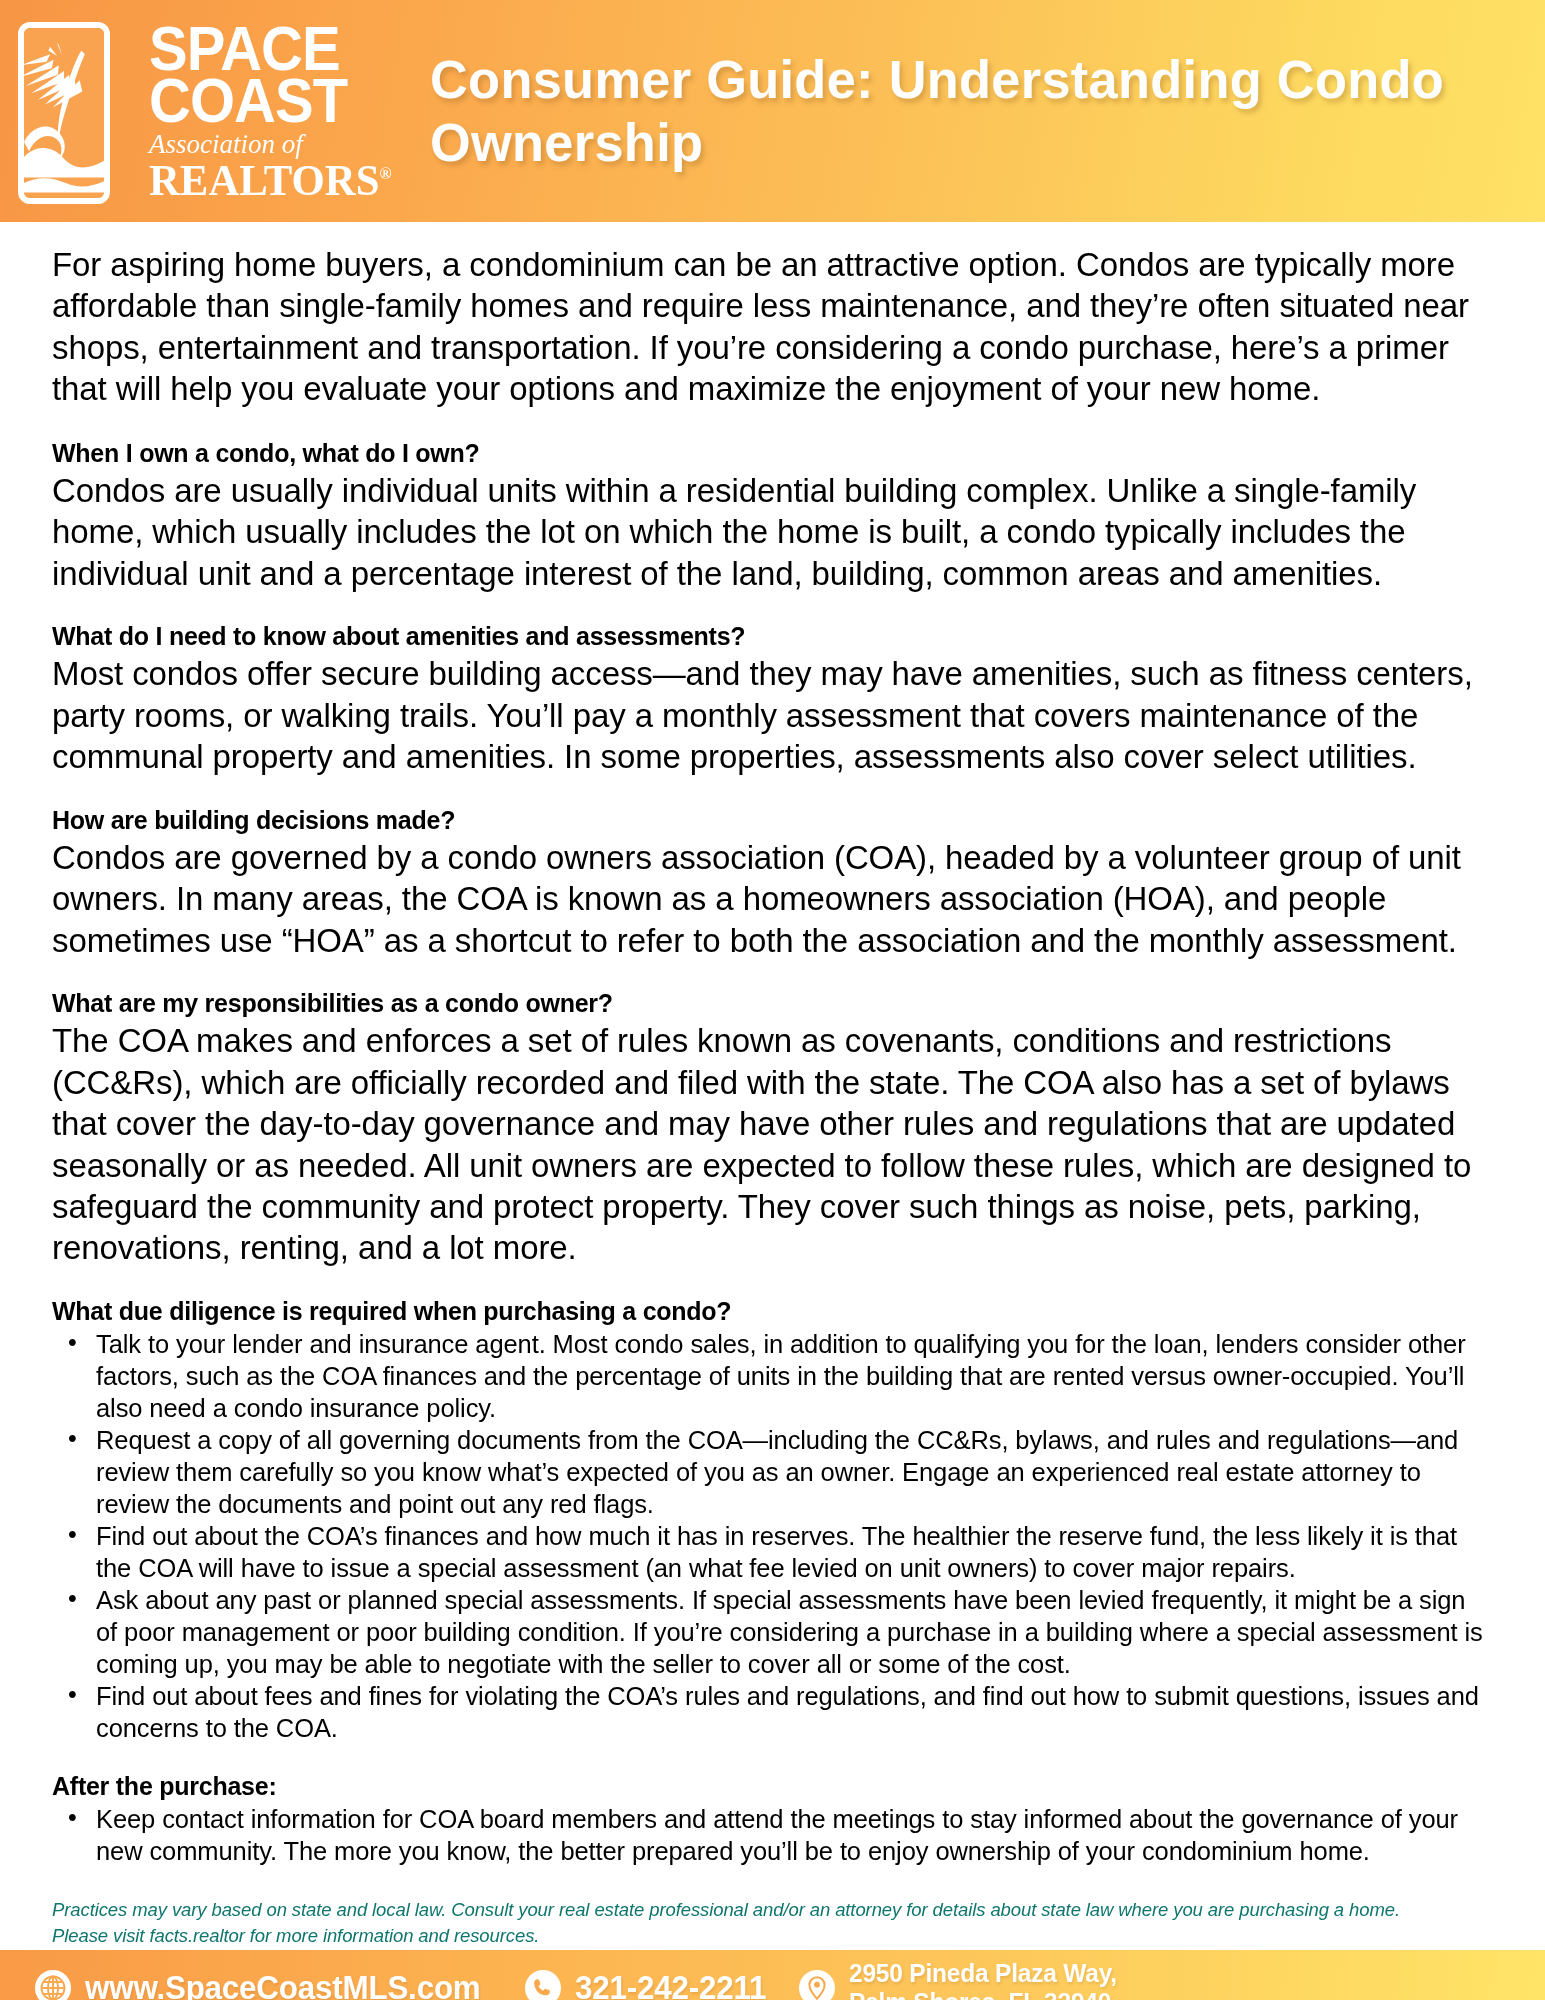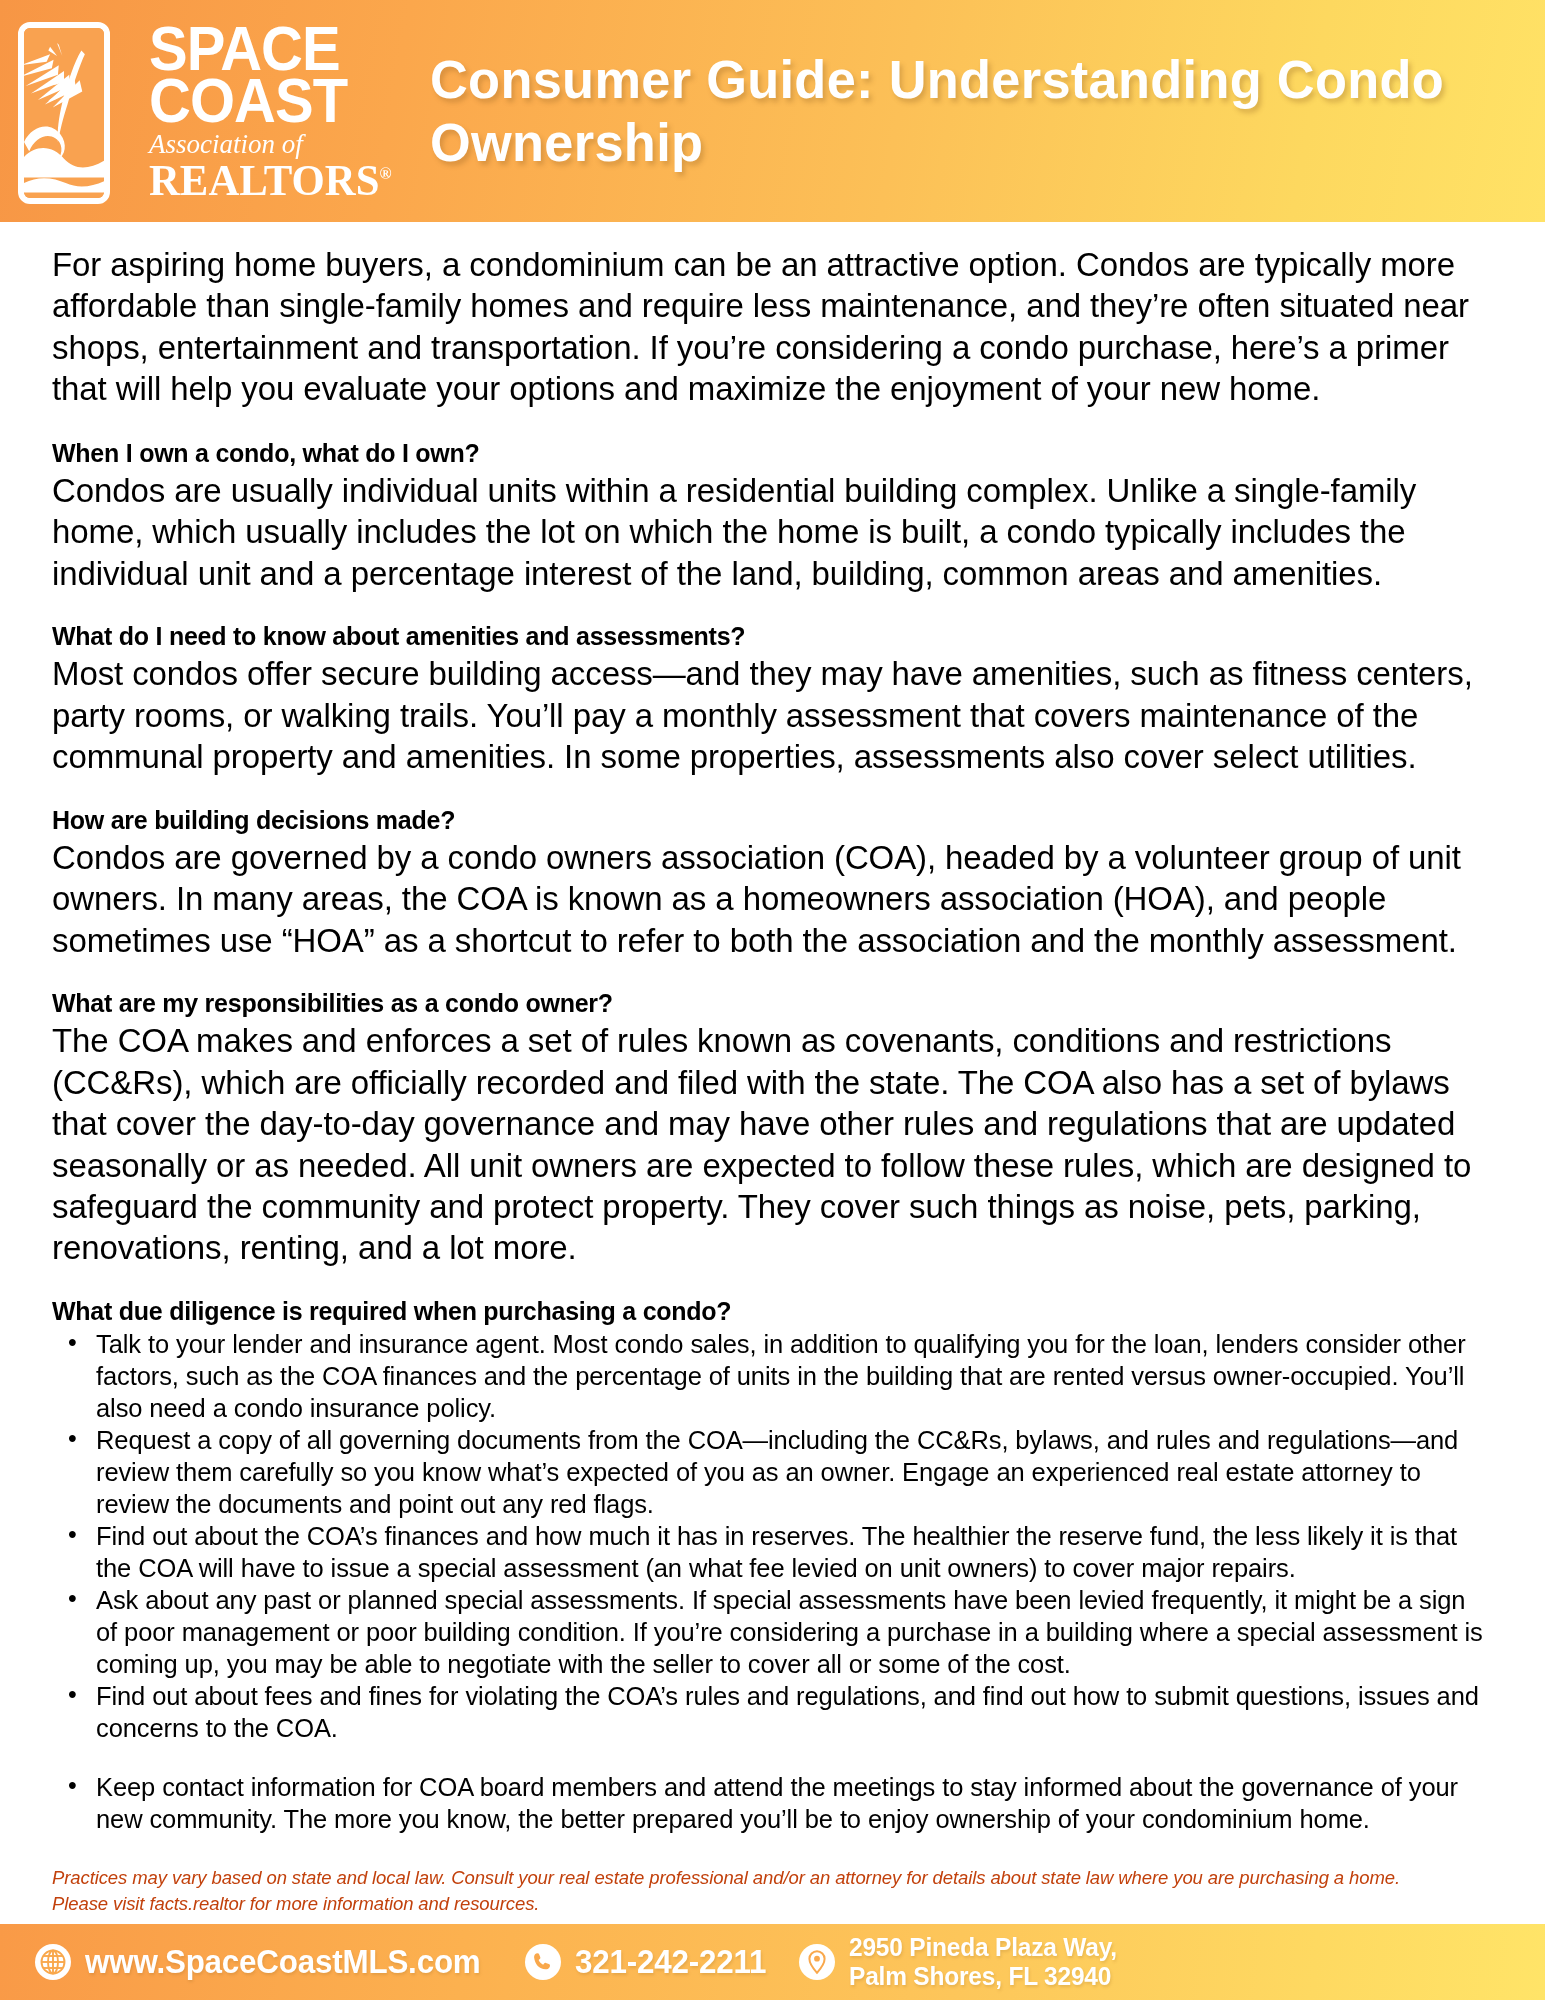--- a/index.html
+++ b/index.html
@@ -150,21 +150,21 @@
     font-size: 25px;
     line-height: 1.255;
   }
 
   .disclaimer {
     margin-top: 30px;
     font-style: italic;
     font-size: 18.5px;
     line-height: 1.42;
     letter-spacing: -0.1px;
-    color: #c2410c;
+    color: #0f766e;
     max-width: 1390px;
   }
 
   
   .footer {
     flex: 0 0 76px;
     height: 76px;
     background: linear-gradient(95deg, #f99a47 0%, #fcb14f 30%, #fdc65a 62%, #fed961 85%, #ffe468 100%);
     display: flex;
     align-items: center;
@@ -289,20 +289,21 @@
       <ul class="bullets">
         <li>Talk to your lender and insurance agent. Most condo sales, in addition to qualifying you for the loan, lenders consider other factors, such as the COA finances and the percentage of units in the building that are rented versus owner-occupied. You’ll also need a condo insurance policy.</li>
         <li>Request a copy of all governing documents from the COA—including the CC&amp;Rs, bylaws, and rules and regulations—and review them carefully so you know what’s expected of you as an owner. Engage an experienced real estate attorney to review the documents and point out any red flags.</li>
         <li>Find out about the COA’s finances and how much it has in reserves. The healthier the reserve fund, the less likely it is that the COA will have to issue a special assessment (an what fee levied on unit owners) to cover major repairs.</li>
         <li>Ask about any past or planned special assessments. If special assessments have been levied frequently, it might be a sign of poor management or poor building condition. If you’re considering a purchase in a building where a special assessment is coming up, you may be able to negotiate with the seller to cover all or some of the cost.</li>
         <li>Find out about fees and fines for violating the COA’s rules and regulations, and find out how to submit questions, issues and concerns to the COA.</li>
       </ul>
     </div>
 
     <div class="section">
+      <div class="q-head">After the purchase:</div>
       <ul class="bullets">
         <li>Keep contact information for COA board members and attend the meetings to stay informed about the governance of your new community. The more you know, the better prepared you’ll be to enjoy ownership of your condominium home.</li>
       </ul>
     </div>
 
     <p class="disclaimer">Practices may vary based on state and local law. Consult your real estate professional and/or an attorney for details about state law where you are purchasing a home. Please visit facts.realtor for more information and resources.</p>
   </div>
 
   <div class="footer">
 

